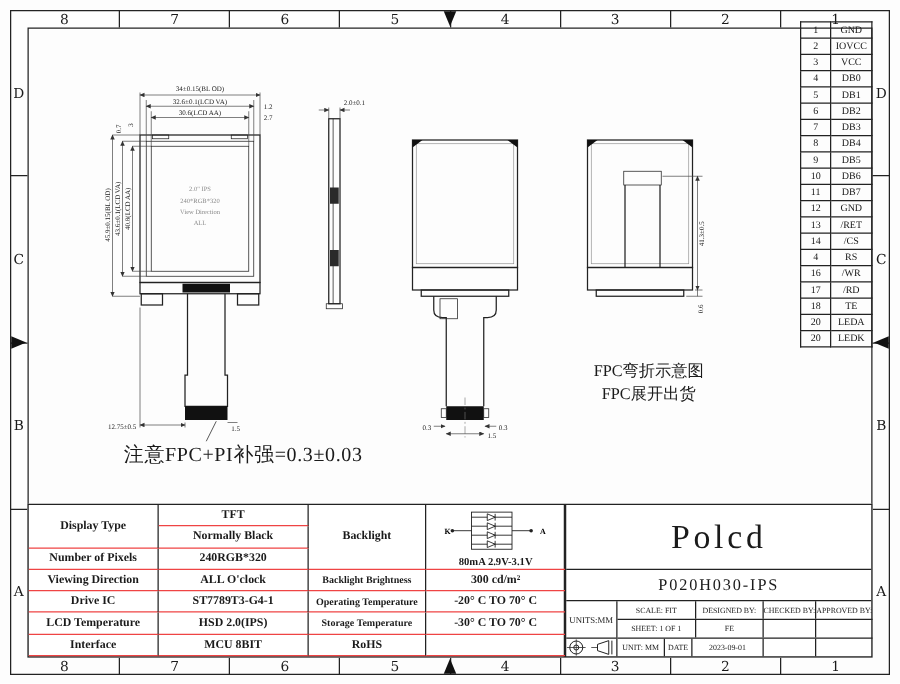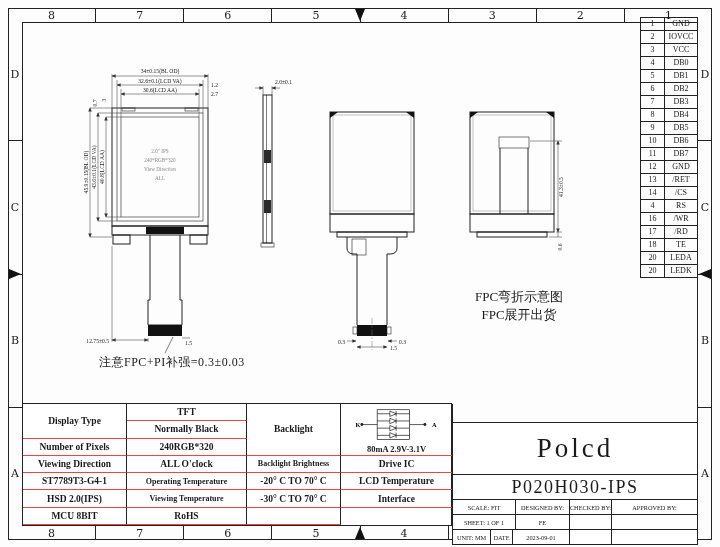--- a/index.html
+++ b/index.html
@@ -43,44 +43,44 @@
   .lt  { fill:none; stroke:#222; stroke-width:0.6; }
   .soft{ fill:none; stroke:#888; stroke-width:0.5; }
   .dim { fill:none; stroke:#444; stroke-width:0.55; }
   .cl  { fill:none; stroke:#777; stroke-width:0.5; stroke-dasharray:6 2 1.5 2; }
   text.d  { font-size:5.6px; fill:#222; font-family:"Liberation Serif",serif; }
   text.sc { font-size:5.2px; fill:#8a8a8a; font-family:"Liberation Serif",serif; }
 
   
   .fpc-note { position:absolute; left:444px; top:288px; width:150px; text-align:center;
               font-size:13px; line-height:18px; }
-  .caution-note { position:absolute; left:99px; top:354px; font-size:12px; letter-spacing:0.5px; }
+  .caution-note { position:absolute; left:99px; top:354px; font-size:16px; letter-spacing:0.5px; }
 
   
   .spec { position:absolute; left:22px; top:403px; width:430px; height:123px;
           display:grid; grid-template-columns:104px 120px 94px 112px;
           grid-template-rows:repeat(7,1fr); border:1px solid #222; background:#fff; }
   .spec > div { border-right:1px solid #222; border-bottom:1px solid #ef4444;
                 display:flex; align-items:center; justify-content:center;
                 font-size:9.5px; text-align:right; overflow:hidden;font-weight:bold; }
   .spec > div.small { font-size:8px; }
   .spec .rs2 { grid-row:span 2; }
   .spec .rs3 { grid-row:span 3; flex-direction:column; }
   .circuit-cell { padding-top:2px; }
   .circuit-rating { font-size:8.5px; margin-top:1px; }
 
   
-  .tblock { position:absolute; left:452px; top:422px; width:246px; height:123px;
+  .tblock { position:absolute; left:452px; top:403px; width:246px; height:123px;
             border:1px solid #222; background:#fff; display:flex; flex-direction:column; }
   .tb-logo { height:52px; display:flex; align-items:center; justify-content:center; gap:6px;
              border-bottom:1px solid #222; }
   .tb-logo .logo { font-family:"Liberation Serif",serif; font-size:27px; letter-spacing:3px; }
   .tb-logo .company { font-size:12px; white-space:nowrap; }
   .tb-model { height:25px; display:flex; align-items:center; justify-content:center;
-              font-size:18px; letter-spacing:1.5px; border-bottom:1px solid #222; }
+              font-size:13px; letter-spacing:1.5px; border-bottom:1px solid #222; }
   .tb-grid { flex:1; display:flex; }
   .tb-left { width:45px; border-right:1px solid #222; display:flex; flex-direction:column; }
   .tb-units { height:30px; border-bottom:1px solid #222; display:flex; align-items:center;
               justify-content:center; font-size:7px; }
   .tb-symbol { flex:1; display:flex; align-items:center; justify-content:center; }
   .tb-right { flex:1; display:flex; flex-direction:column; }
   .tb-row { display:flex; flex:1; border-bottom:1px solid #222; }
   .tb-row:last-child { border-bottom:none; }
   .tb-row > div { border-right:1px solid #222; display:flex; align-items:center;
                   justify-content:center; font-size:6.3px; overflow:hidden; white-space:nowrap; }
@@ -389,40 +389,55 @@
         <text x="89" y="22.5" font-size="7" font-family="Liberation Serif,serif">A</text>
       </svg>
       <div class="circuit-rating">80mA  2.9V-3.1V</div>
     </div>
     <div>Normally Black</div>
     <div>Number of Pixels</div>
     <div>240RGB*320</div>
     <div>Viewing Direction</div>
     <div>ALL O'clock</div>
     <div class="small">Backlight Brightness</div>
+    <div>300 cd/m²</div>
     <div>Drive IC</div>
     <div>ST7789T3-G4-1</div>
     <div class="small">Operating Temperature</div>
     <div>-20° C TO 70° C</div>
     <div>LCD Temperature</div>
     <div>HSD 2.0(IPS)</div>
-    <div class="small">Viewing Temperature</div>
+    <div class="small">Storage Temperature</div>
     <div>-30° C TO 70° C</div>
     <div>Interface</div>
     <div>MCU 8BIT</div>
     <div>RoHS</div>
     <div></div>
   </div>
 
   <div class="tblock">
     <div class="tb-logo">
       <span class="logo">Polcd</span>
     </div>
     <div class="tb-model">P020H030-IPS</div>
     <div class="tb-grid">
+      <div class="tb-left">
+        <div class="tb-units">UNITS:MM</div>
+        <div class="tb-symbol">
+          <svg width="40" height="14" viewBox="0 0 40 14">
+            <circle cx="8" cy="7" r="5.2" fill="none" stroke="#222" stroke-width="0.8"></circle>
+            <circle cx="8" cy="7" r="2" fill="none" stroke="#222" stroke-width="0.8"></circle>
+            <line x1="0.5" y1="7" x2="15.5" y2="7" stroke="#222" stroke-width="0.6"></line>
+            <line x1="8" y1="0.5" x2="8" y2="13.5" stroke="#222" stroke-width="0.6"></line>
+            <line x1="20" y1="7" x2="25" y2="7" stroke="#222" stroke-width="0.6"></line>
+            <polygon points="25,4.5 25,9.5 34,12.5 34,1.5" fill="none" stroke="#222" stroke-width="0.8"></polygon>
+            <line x1="36.5" y1="1.5" x2="36.5" y2="12.5" stroke="#222" stroke-width="0.8"></line>
+          </svg>
+        </div>
+      </div>
       <div class="tb-right">
         <div class="tb-row">
           <div class="w63">SCALE: FIT</div>
           <div class="w54">DESIGNED BY:</div>
           <div class="w42">CHECKED BY:</div>
           <div class="wfill">APPROVED BY:</div>
         </div>
         <div class="tb-row">
           <div class="w63">SHEET: 1 OF 1</div>
           <div class="w54">FE</div>

